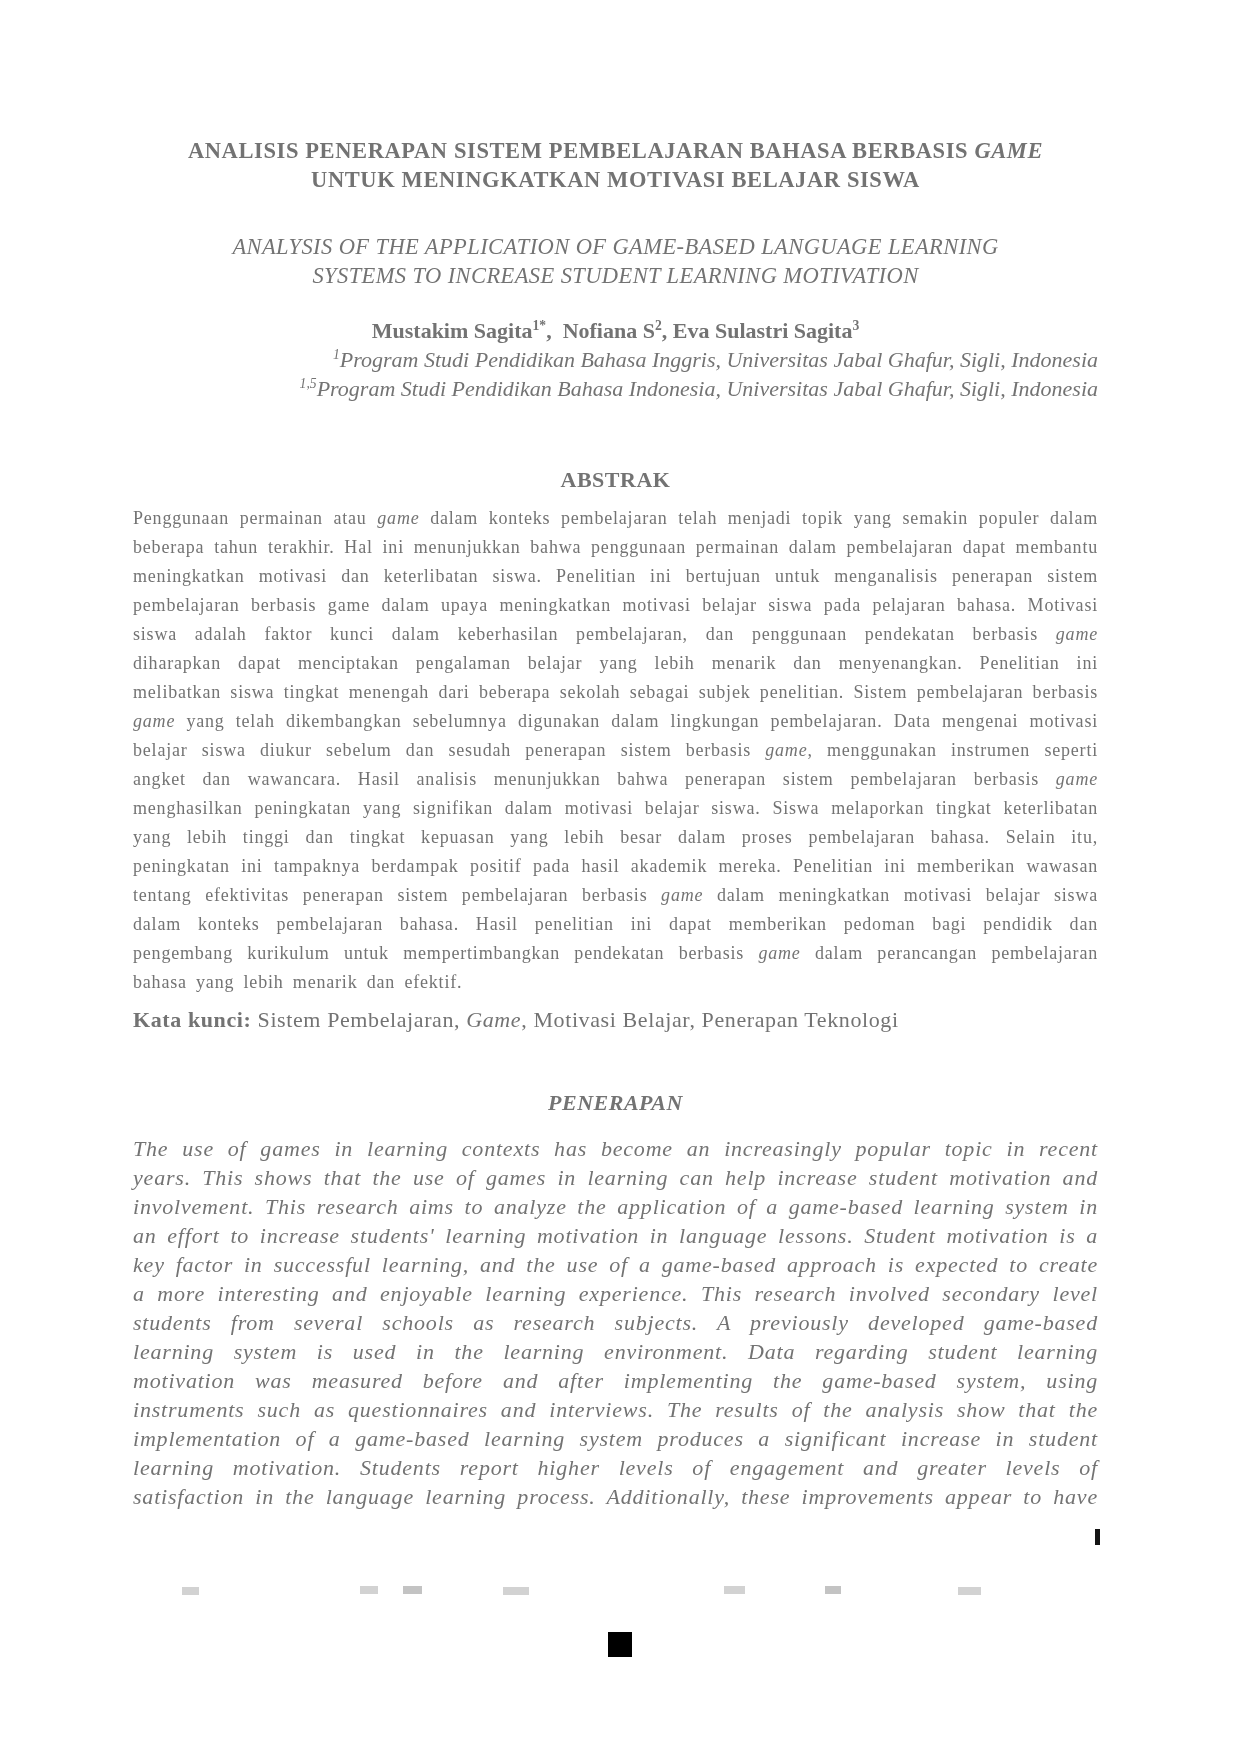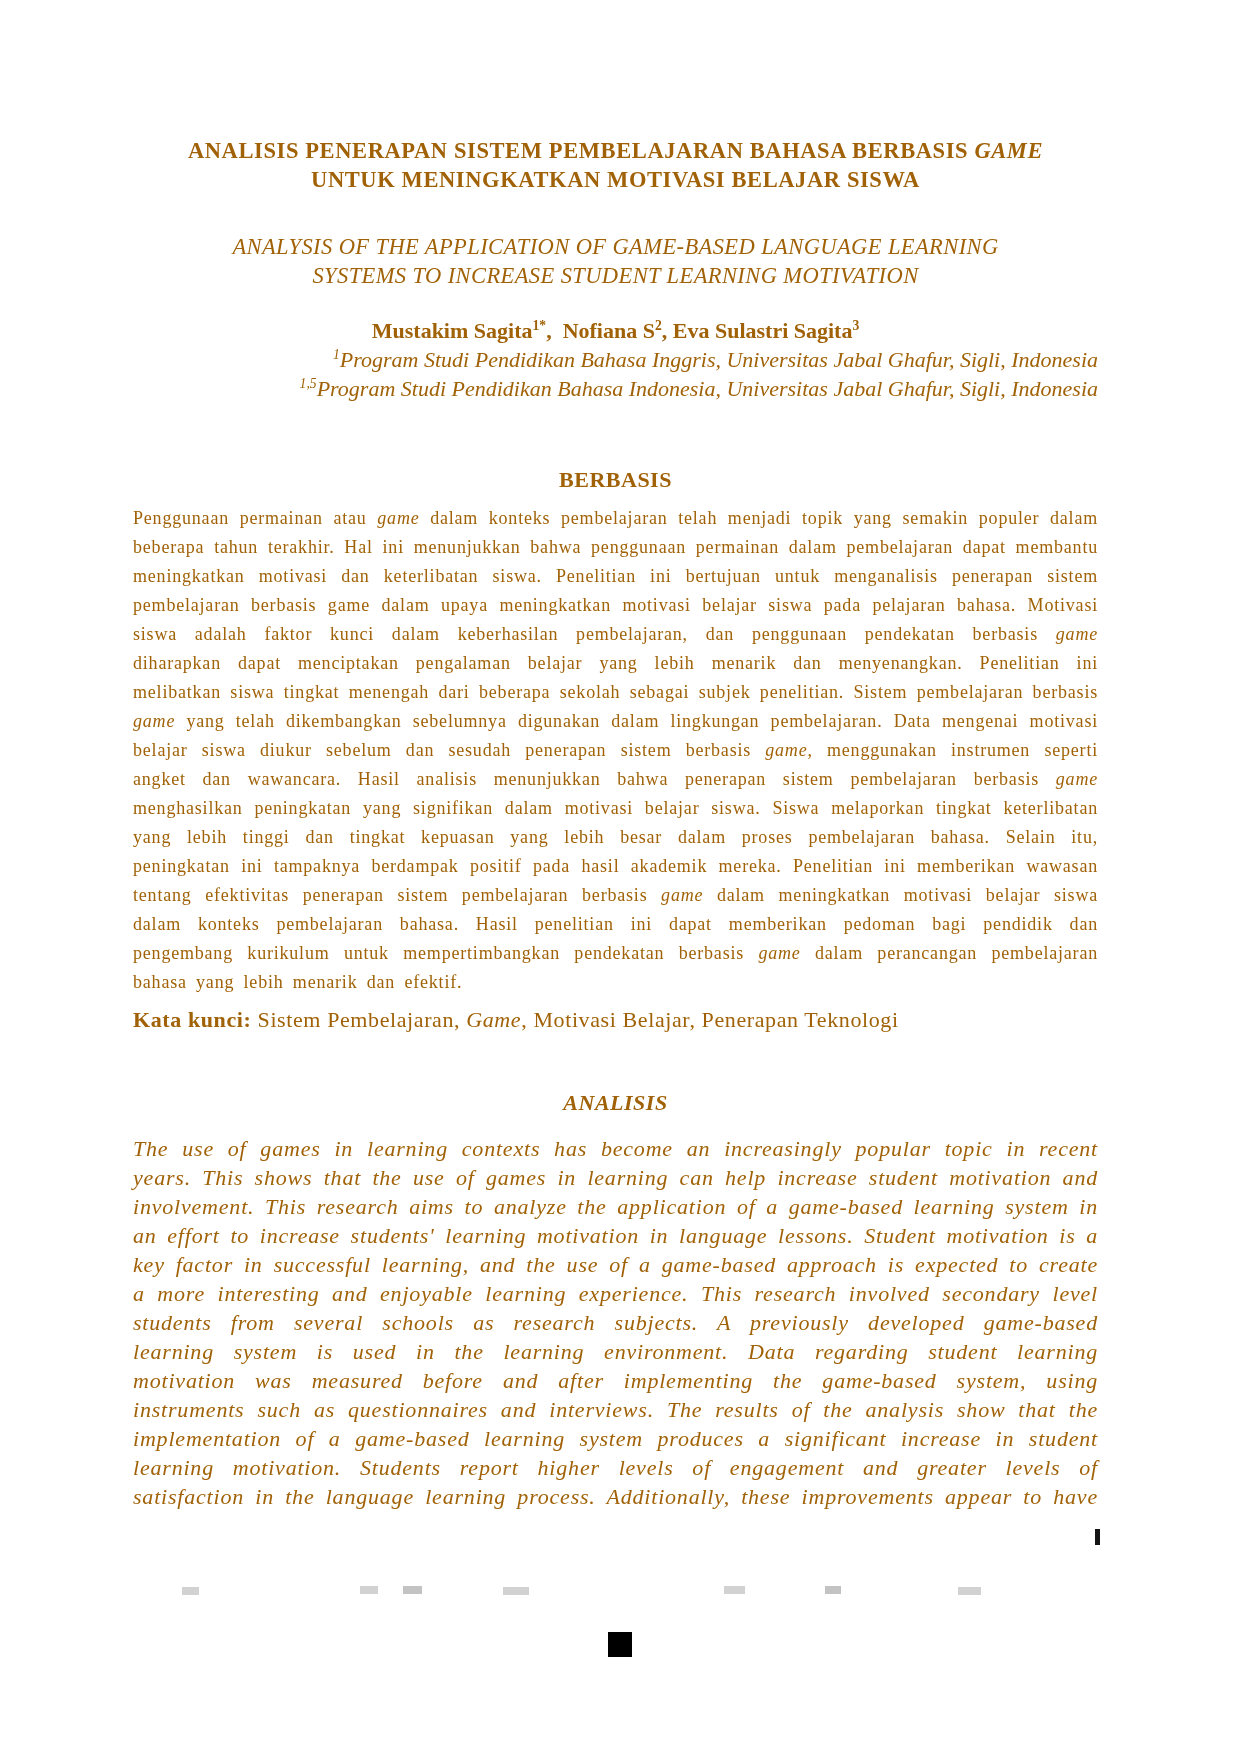--- a/index.html
+++ b/index.html
@@ -1,21 +1,21 @@
 <!DOCTYPE html>
 <html><head>
 <meta charset="utf-8">
 <style>
   html,body { margin:0; padding:0; background:#ffffff; }
   .page {
     position:relative;
     width:1100px; height:1754px;
     background:#ffffff;
     font-family:"Liberation Serif","DejaVu Serif",serif;
-    color:#a16207;
+    color:#737373;
     overflow:hidden;
   }
   .content { position:absolute; left:133px; top:0; width:965px; }
 
   .title-id {
     margin-top:136px;
     font-weight:bold;
     font-size:22.5px; line-height:29px;
     text-align:center; letter-spacing:0.6px;
     white-space:nowrap;
@@ -100,27 +100,27 @@
       <div>SYSTEMS TO INCREASE STUDENT LEARNING MOTIVATION</div>
     </div>
 
     <div class="authors"><span>Mustakim Sagita</span><sup>1*</sup><span>,&nbsp; Nofiana S</span><sup>2</sup><span>, Eva Sulastri Sagita</span><sup>3</sup></div>
 
     <div class="affils">
       <div><sup>1</sup><span>Program Studi Pendidikan Bahasa Inggris, Universitas Jabal Ghafur, Sigli, Indonesia</span></div>
       <div><sup>1,5</sup><span>Program Studi Pendidikan Bahasa Indonesia, Universitas Jabal Ghafur, Sigli, Indonesia</span></div>
     </div>
 
-    <div class="h-abstrak">BERBASIS</div>
+    <div class="h-abstrak">ABSTRAK</div>
 
     <div class="body-par"><span>Penggunaan permainan atau </span><span class="it">game</span><span> dalam konteks pembelajaran telah menjadi topik yang semakin populer dalam beberapa tahun terakhir. Hal ini menunjukkan bahwa penggunaan permainan dalam pembelajaran dapat membantu meningkatkan motivasi dan keterlibatan siswa. Penelitian ini bertujuan untuk menganalisis penerapan sistem pembelajaran berbasis game dalam upaya meningkatkan motivasi belajar siswa pada pelajaran bahasa. Motivasi siswa adalah faktor kunci dalam keberhasilan pembelajaran, dan penggunaan pendekatan berbasis </span><span class="it">game</span><span> diharapkan dapat menciptakan pengalaman belajar yang lebih menarik dan menyenangkan. Penelitian ini melibatkan siswa tingkat menengah dari beberapa sekolah sebagai subjek penelitian. Sistem pembelajaran berbasis </span><span class="it">game</span><span> yang telah dikembangkan sebelumnya digunakan dalam lingkungan pembelajaran. Data mengenai motivasi belajar siswa diukur sebelum dan sesudah penerapan sistem berbasis </span><span class="it">game</span><span>, menggunakan instrumen seperti angket dan wawancara. Hasil analisis menunjukkan bahwa penerapan sistem pembelajaran berbasis </span><span class="it">game</span><span> menghasilkan peningkatan yang signifikan dalam motivasi belajar siswa. Siswa melaporkan tingkat keterlibatan yang lebih tinggi dan tingkat kepuasan yang lebih besar dalam proses pembelajaran bahasa. Selain itu, peningkatan ini tampaknya berdampak positif pada hasil akademik mereka. Penelitian ini memberikan wawasan tentang efektivitas penerapan sistem pembelajaran berbasis </span><span class="it">game</span><span> dalam meningkatkan motivasi belajar siswa dalam konteks pembelajaran bahasa. Hasil penelitian ini dapat memberikan pedoman bagi pendidik dan pengembang kurikulum untuk mempertimbangkan pendekatan berbasis </span><span class="it">game</span><span> dalam perancangan pembelajaran bahasa yang lebih menarik dan efektif.</span></div>
 
     <div class="keywords"><span class="bd">Kata kunci:</span><span> Sistem Pembelajaran, </span><span class="it">Game</span><span>, Motivasi Belajar, Penerapan Teknologi</span></div>
 
-    <div class="h-abstract">ANALISIS</div>
+    <div class="h-abstract">PENERAPAN</div>
 
     <div class="body-par-en">The use of games in learning contexts has become an increasingly popular topic in recent years. This shows that the use of games in learning can help increase student motivation and involvement. This research aims to analyze the application of a game-based learning system in an effort to increase students' learning motivation in language lessons. Student motivation is a key factor in successful learning, and the use of a game-based approach is expected to create a more interesting and enjoyable learning experience. This research involved secondary level students from several schools as research subjects. A previously developed game-based learning system is used in the learning environment. Data regarding student learning motivation was measured before and after implementing the game-based system, using instruments such as questionnaires and interviews. The results of the analysis show that the implementation of a game-based learning system produces a significant increase in student learning motivation. Students report higher levels of engagement and greater levels of satisfaction in the language learning process. Additionally, these improvements appear to have</div>
 
   </div>
 
   <div class="sq-right"></div>
   <div class="sq-center"></div>
   <div class="smudge sm1"></div>
   <div class="smudge sm2"></div>
   <div class="smudge sm3"></div>

